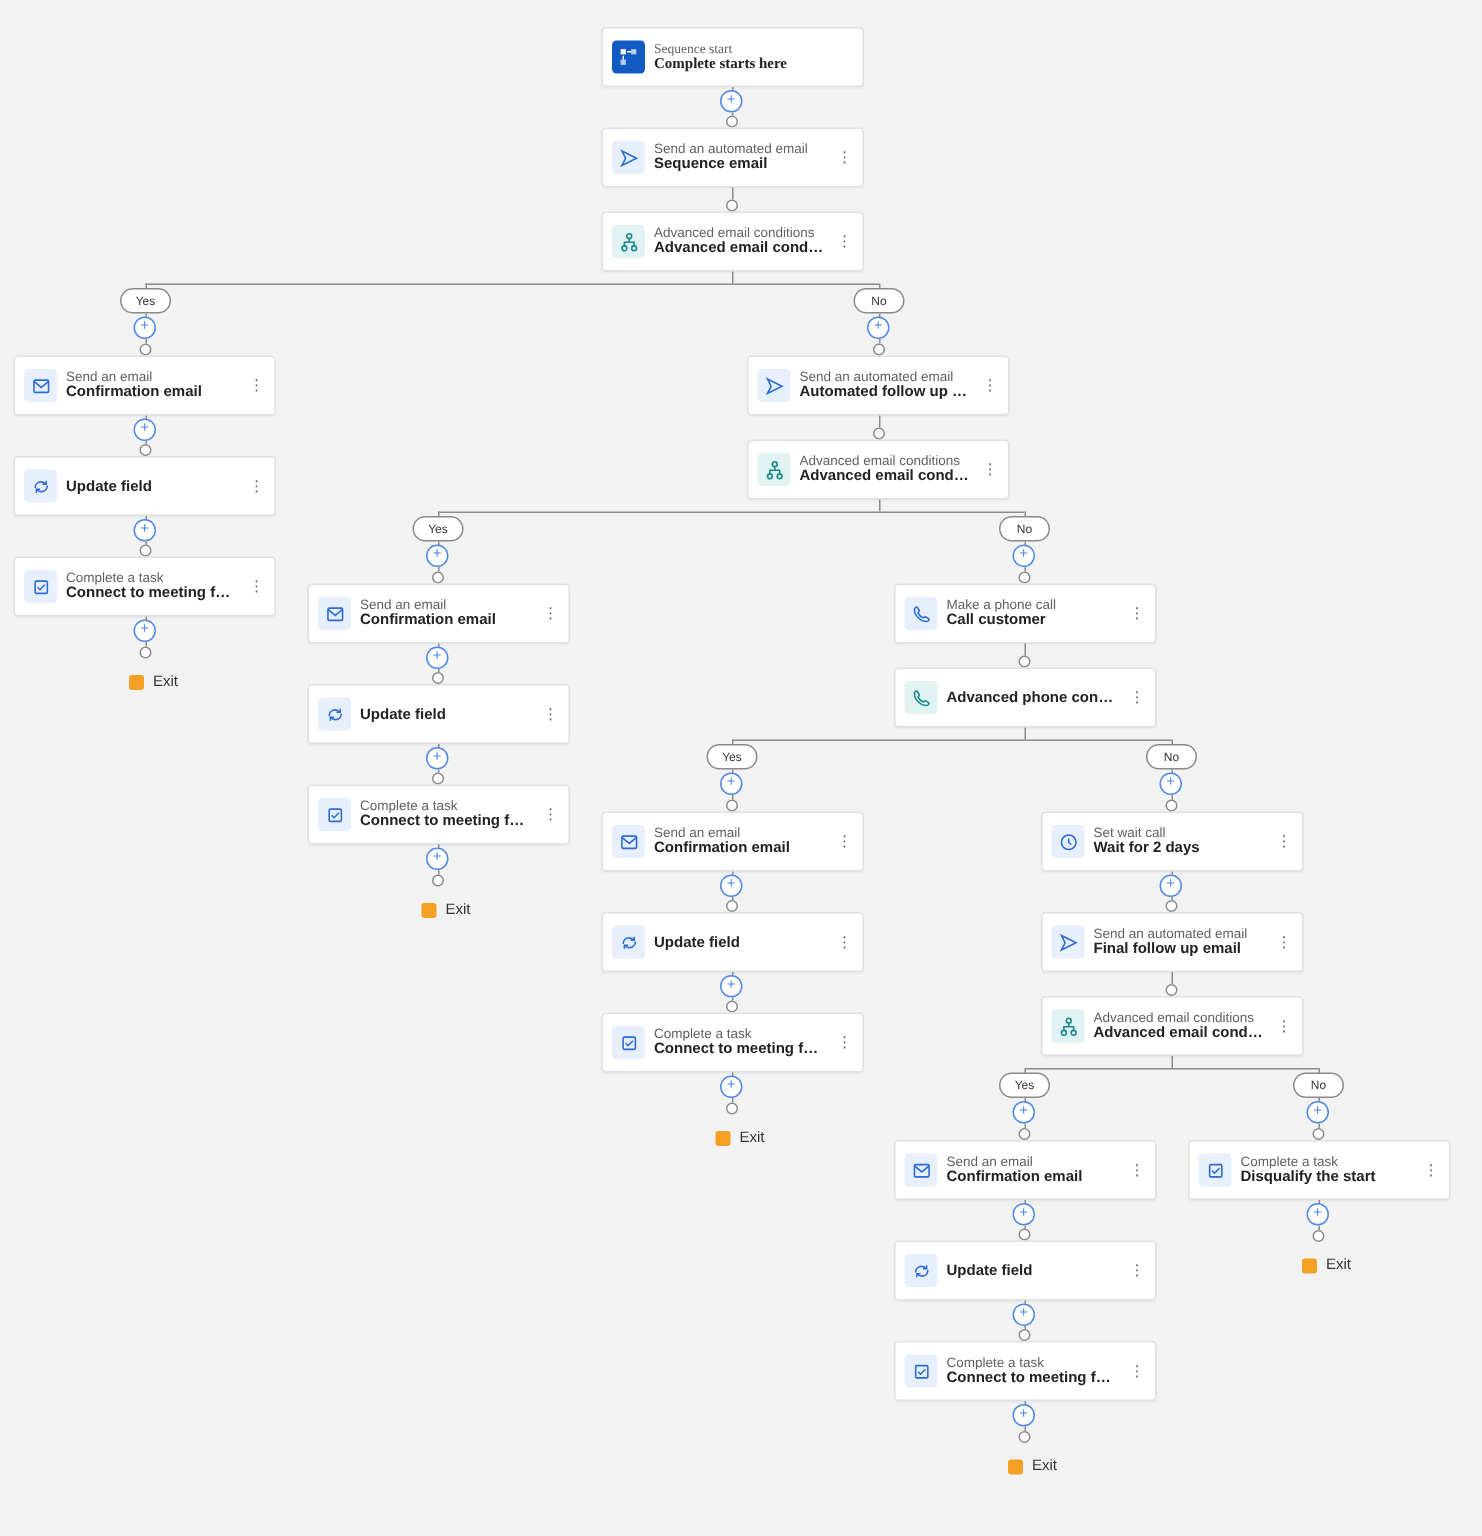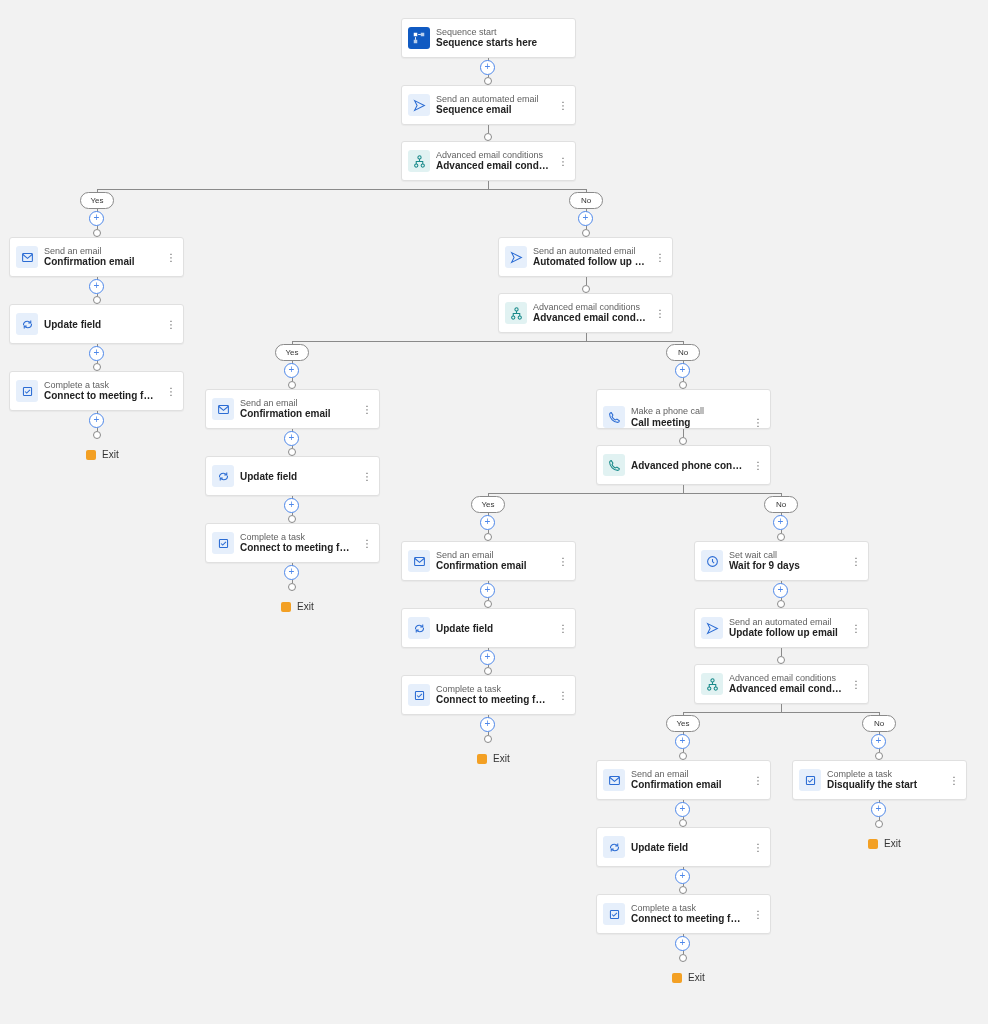--- a/index.html
+++ b/index.html
@@ -144,32 +144,32 @@
   .exit .sq {
     width: 10px;
     height: 10px;
     background: #f3a024;
     border-radius: 2px;
   }
 </style>
 </head>
 <body>
 
-<div class="card" style="left:401px; top:18px;">
+<div class="card" style="left:401px; top:18px;font-family:Liberation Serif, serif;">
   <div class="icon solid-blue">
     <svg width="14" height="14" viewBox="0 0 16 16">
         <rect x="2" y="2" width="4" height="4" fill="currentColor"></rect>
         <rect x="10" y="2" width="4" height="4" fill="currentColor" opacity=".7"></rect>
         <rect x="2" y="10" width="4" height="4" fill="currentColor" opacity=".7"></rect>
         <path d="M7 4h3M4 7v3" stroke="currentColor"></path>
       </svg>
   </div>
   <div class="labels">
     <span class="sub">Sequence start</span>
-    <span class="title">Sequence starts here</span>
+    <span class="title">Complete starts here</span>
   </div>
 </div>
 <div class="vseg" style="left:488px; top:58px; height:5px;"></div>
 <div class="add" style="left:480px; top:60px;">+</div>
 <div class="vseg" style="left:488px; top:75px; height:2px;"></div>
 <div class="term" style="left:484px; top:77px;"></div>
 
 <div class="card" style="left:401px; top:85px;">
   <div class="icon light-blue">
     <svg width="13" height="13" viewBox="0 0 16 16" fill="none" stroke="currentColor" stroke-width="1.3">
@@ -373,29 +373,29 @@
 <div class="exit" style="left:281px; top:601px;">
   <div class="sq"></div>
   <span>Exit</span>
 </div>
 
 <div class="vseg" style="left:683px; top:361px; height:5px;"></div>
 <div class="add" style="left:675px; top:363px;">+</div>
 <div class="vseg" style="left:683px; top:378px; height:3px;"></div>
 <div class="term" style="left:679px; top:381px;"></div>
 
-<div class="card" style="left:596px; top:389px;align-items:flex-end;">
+<div class="card" style="left:596px; top:389px;">
   <div class="icon light-blue">
     <svg width="13" height="13" viewBox="0 0 16 16" fill="none" stroke="currentColor" stroke-width="1.3">
         <path d="M4 2c-1 0-2 1-2 2 0 5 5 10 10 10 1 0 2-1 2-2l-3-2-2 1c-2-1-3-2-4-4l1-2-2-3z"></path>
       </svg>
   </div>
   <div class="labels">
     <span class="sub">Make a phone call</span>
-    <span class="title">Call meeting</span>
+    <span class="title">Call customer</span>
   </div>
   <div class="menu">⋮</div>
 </div>
 <div class="vseg" style="left:683px; top:429px; height:8px;"></div>
 <div class="term" style="left:679px; top:437px;"></div>
 
 <div class="card single" style="left:596px; top:445px;">
   <div class="icon light-teal">
     <svg width="13" height="13" viewBox="0 0 16 16" fill="none" stroke="currentColor" stroke-width="1.3">
         <path d="M4 2c-1 0-2 1-2 2 0 5 5 10 10 10 1 0 2-1 2-2l-3-2-2 1c-2-1-3-2-4-4l1-2-2-3z"></path>
@@ -483,38 +483,38 @@
 
 <div class="card" style="left:694px; top:541px;">
   <div class="icon light-blue">
     <svg width="13" height="13" viewBox="0 0 16 16" fill="none" stroke="currentColor" stroke-width="1.3">
         <circle cx="8" cy="8" r="6"></circle>
         <path d="M8 5v3l2 2"></path>
       </svg>
   </div>
   <div class="labels">
     <span class="sub">Set wait call</span>
-    <span class="title">Wait for 9 days</span>
+    <span class="title">Wait for 2 days</span>
   </div>
   <div class="menu">⋮</div>
 </div>
 <div class="vseg" style="left:781px; top:581px; height:5px;"></div>
 <div class="add" style="left:773px; top:583px;">+</div>
 <div class="vseg" style="left:781px; top:598px; height:2px;"></div>
 <div class="term" style="left:777px; top:600px;"></div>
 
 <div class="card" style="left:694px; top:608px;">
   <div class="icon light-blue">
     <svg width="13" height="13" viewBox="0 0 16 16" fill="none" stroke="currentColor" stroke-width="1.3">
         <polygon points="2,2 14,8 2,14 5,8"></polygon>
       </svg>
   </div>
   <div class="labels">
     <span class="sub">Send an automated email</span>
-    <span class="title">Update follow up email</span>
+    <span class="title">Final follow up email</span>
   </div>
   <div class="menu">⋮</div>
 </div>
 <div class="vseg" style="left:781px; top:648px; height:8px;"></div>
 <div class="term" style="left:777px; top:656px;"></div>
 
 <div class="card" style="left:694px; top:664px;">
   <div class="icon light-teal">
     <svg width="13" height="13" viewBox="0 0 16 16" fill="none" stroke="currentColor" stroke-width="1.3">
         <circle cx="8" cy="3" r="2"></circle>

